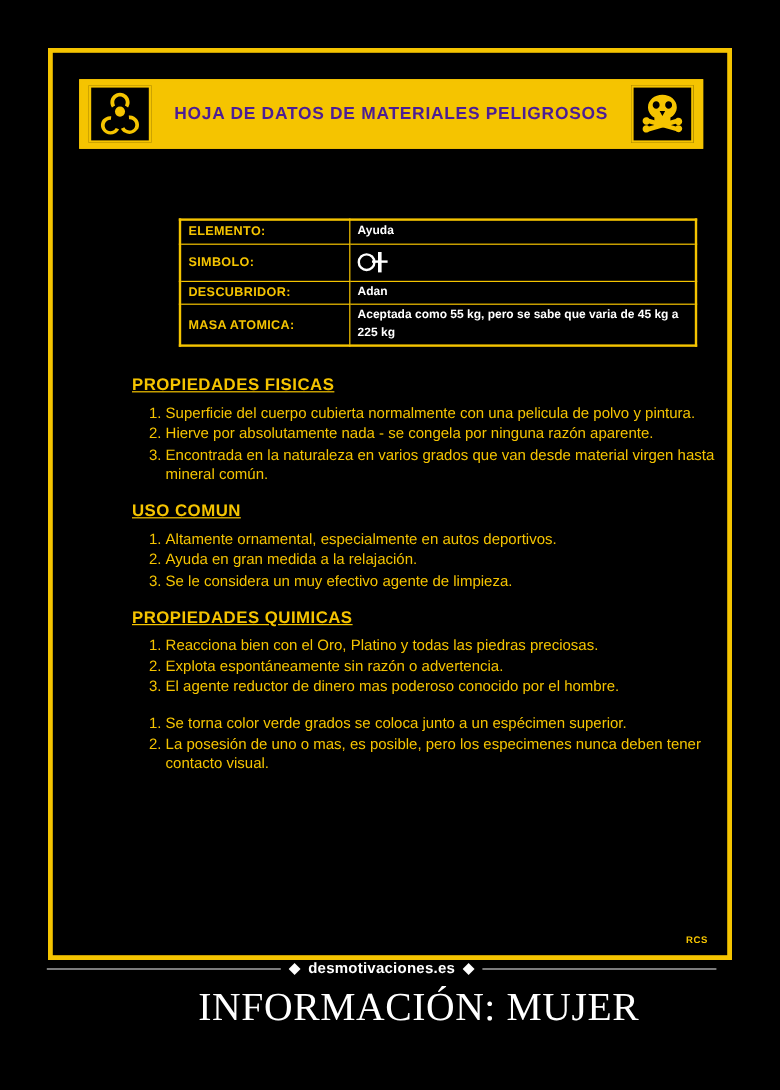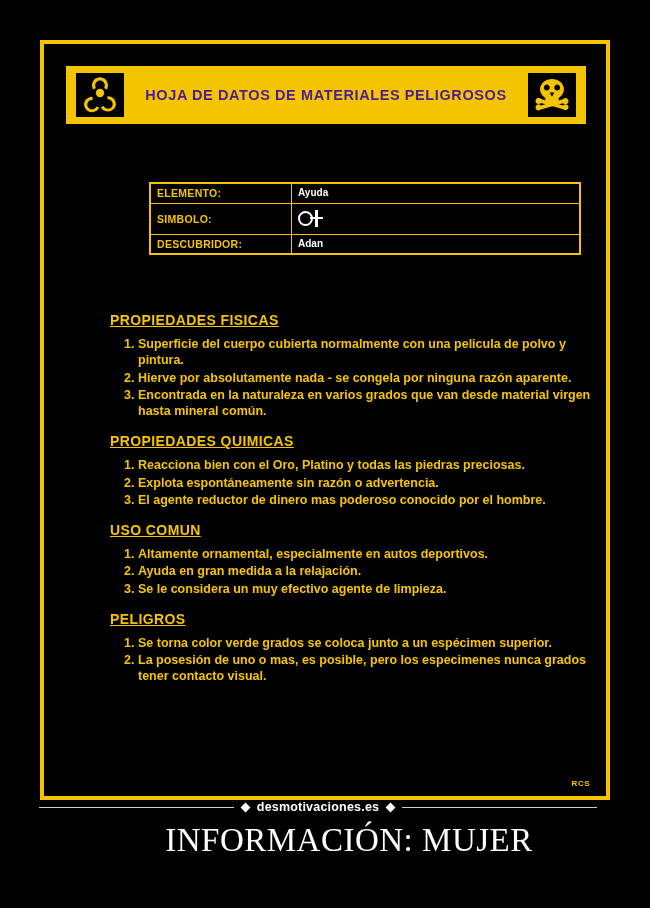--- a/index.html
+++ b/index.html
@@ -145,21 +145,21 @@
     letter-spacing: 0.4px;
     font-family: "Liberation Sans", sans-serif;
   }
   .section ol {
     margin: 0;
     padding-left: 32px;
     color: #f5c400;
   }
   .section li {
     font-size: 12.5px;
-    font-weight: bold;
+    font-weight: normal;
     line-height: 1.30;
     margin-bottom: 1px;
     color: #f5c400;
   }
 
   
   .signature {
     position: absolute;
     right: 16px;
     bottom: 8px;
@@ -259,57 +259,60 @@
               <span class="ring"></span>
               <span class="vbar"></span>
               <span class="hbar"></span>
             </span>
           </td>
         </tr>
         <tr>
           <td class="k">DESCUBRIDOR:</td>
           <td class="v">Adan</td>
         </tr>
+        <tr>
+          <td class="k">MASA ATOMICA:</td>
+          <td class="v">Aceptada como 55 kg, pero se sabe que varia de 45 kg a 225 kg</td>
+        </tr>
       </tbody>
     </table>
 
     <div class="content">
 
       <div class="section">
         <h2>PROPIEDADES FISICAS</h2>
         <ol>
           <li>Superficie del cuerpo cubierta normalmente con una pelicula de polvo y pintura.</li>
           <li>Hierve por absolutamente nada - se congela por ninguna razón aparente.</li>
           <li>Encontrada en la naturaleza en varios grados que van desde material virgen hasta mineral común.</li>
         </ol>
       </div>
 
       <div class="section">
+        <h2>USO COMUN</h2>
+        <ol>
+          <li>Altamente ornamental, especialmente en autos deportivos.</li>
+          <li>Ayuda en gran medida a la relajación.</li>
+          <li>Se le considera un muy efectivo agente de limpieza.</li>
+        </ol>
+      </div>
+
+      <div class="section">
         <h2>PROPIEDADES QUIMICAS</h2>
         <ol>
           <li>Reacciona bien con el Oro, Platino y todas las piedras preciosas.</li>
           <li>Explota espontáneamente sin razón o advertencia.</li>
           <li>El agente reductor de dinero mas poderoso conocido por el hombre.</li>
         </ol>
       </div>
 
       <div class="section">
-        <h2>USO COMUN</h2>
-        <ol>
-          <li>Altamente ornamental, especialmente en autos deportivos.</li>
-          <li>Ayuda en gran medida a la relajación.</li>
-          <li>Se le considera un muy efectivo agente de limpieza.</li>
-        </ol>
-      </div>
-
-      <div class="section">
-        <h2>PELIGROS</h2>
         <ol>
           <li>Se torna color verde grados se coloca junto a un espécimen superior.</li>
-          <li>La posesión de uno o mas, es posible, pero los especimenes nunca grados tener contacto visual.</li>
+          <li>La posesión de uno o mas, es posible, pero los especimenes nunca deben tener contacto visual.</li>
         </ol>
       </div>
 
     </div>
 
     <div class="signature">RCS</div>
   </div>
 
   <div class="watermark">
     <div class="wm-line"></div>

